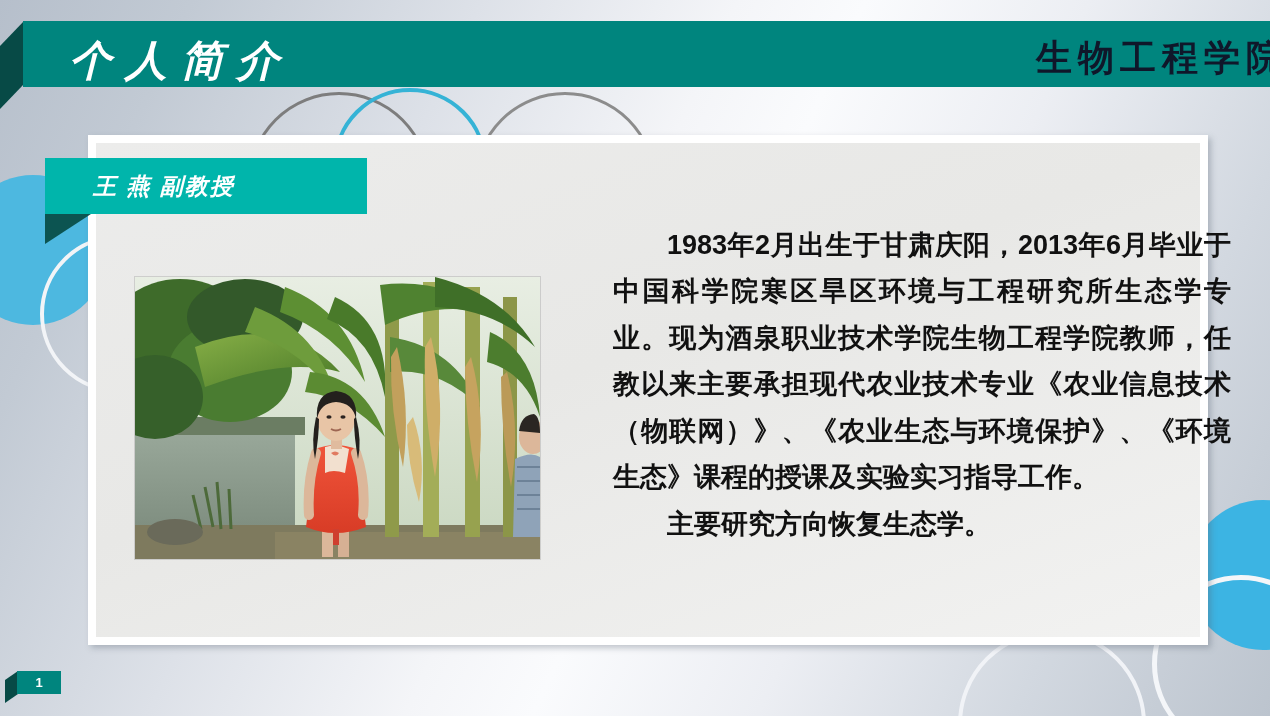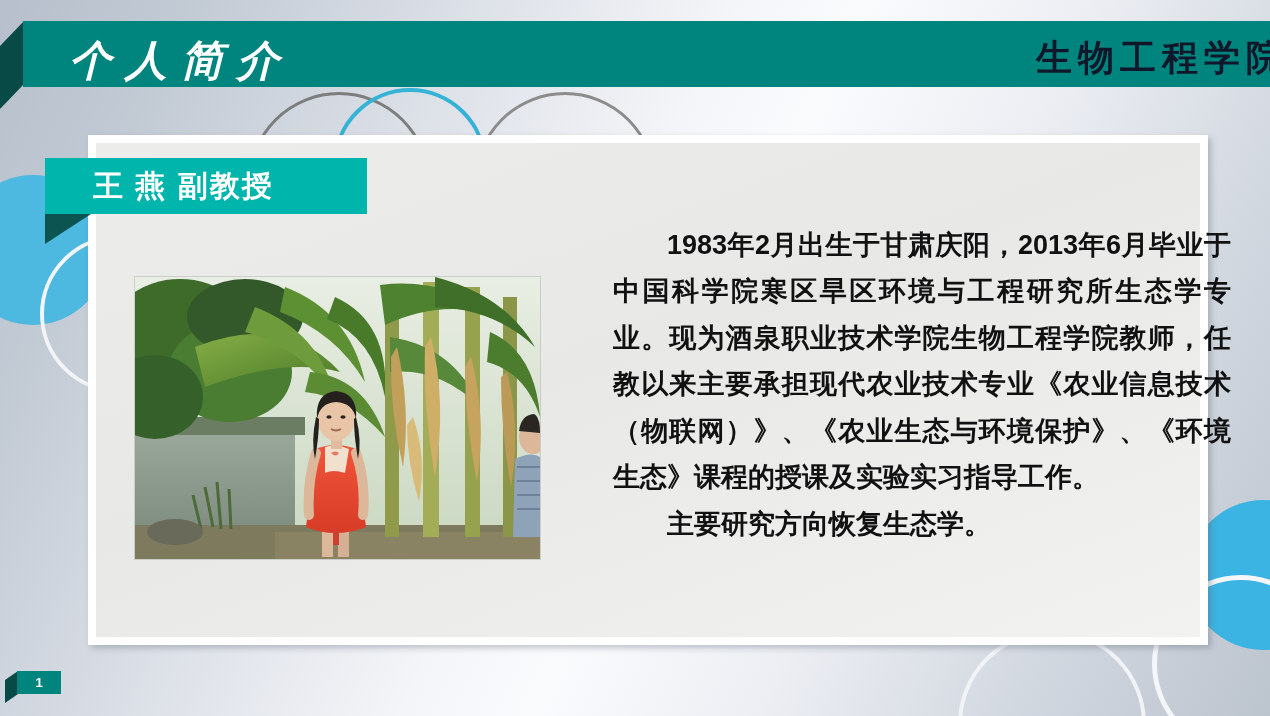--- a/index.html
+++ b/index.html
@@ -146,26 +146,27 @@
   }
   #name-ribbon-fold {
     position: absolute;
     left: 45px; top: 214px;
     width: 46px; height: 30px;
     background: #0c5451;
     clip-path: polygon(0 0, 100% 0, 0 100%);
     z-index: 7;
   }
   #name-text {
-    font-size: 30px;
+    font-size: 23px;
     font-weight: bold;
     color: #ffffff;
     letter-spacing: 2px;
     margin-left: 48px;
     white-space: nowrap;
+    font-style: italic;
   }
 
   
   #photo {
     position: absolute;
     left: 135px; top: 277px;
     width: 405px; height: 282px;
     z-index: 4;
     overflow: hidden;
     background: #2f6a2a;

